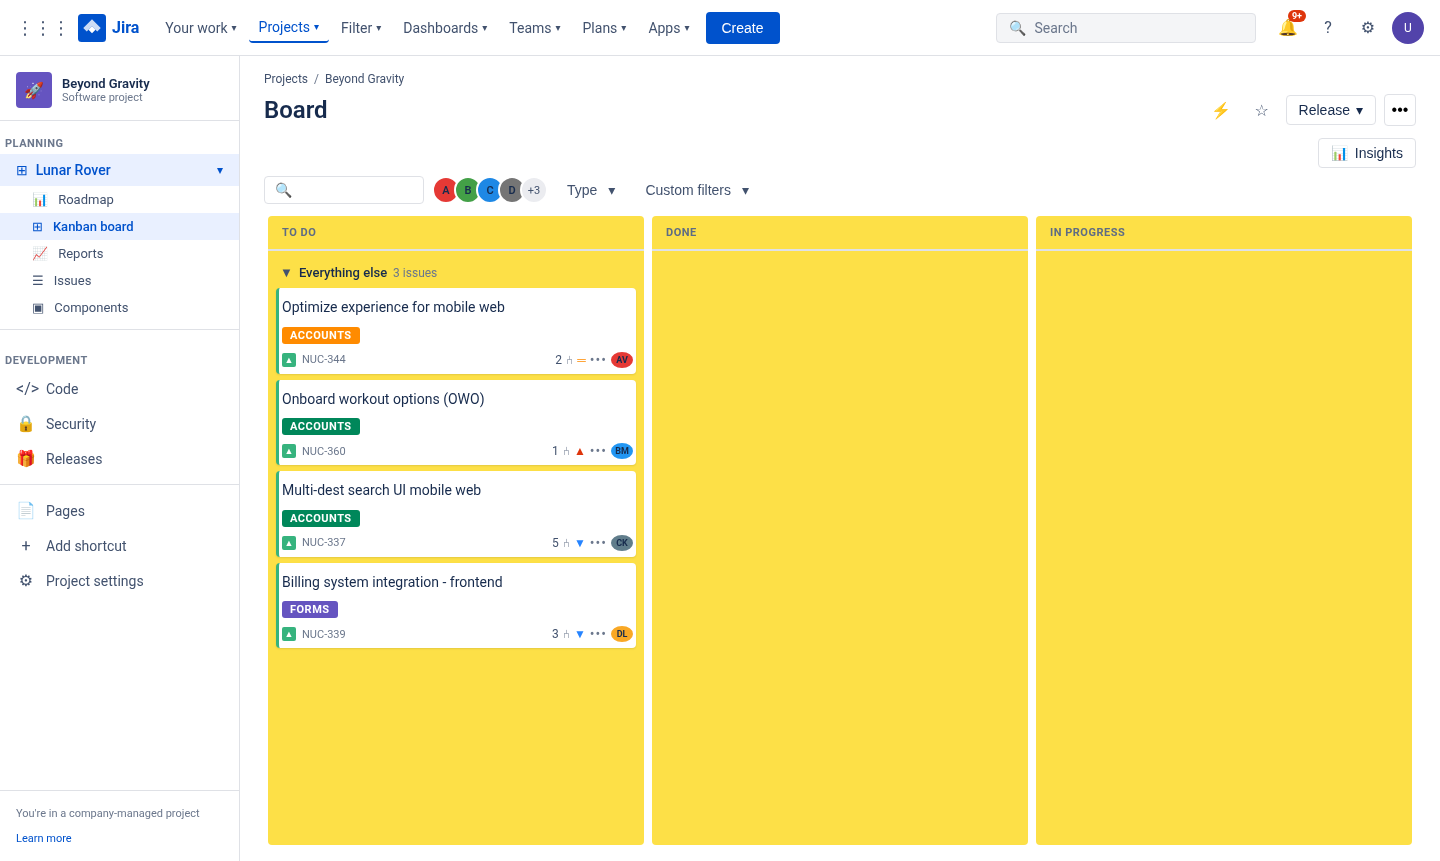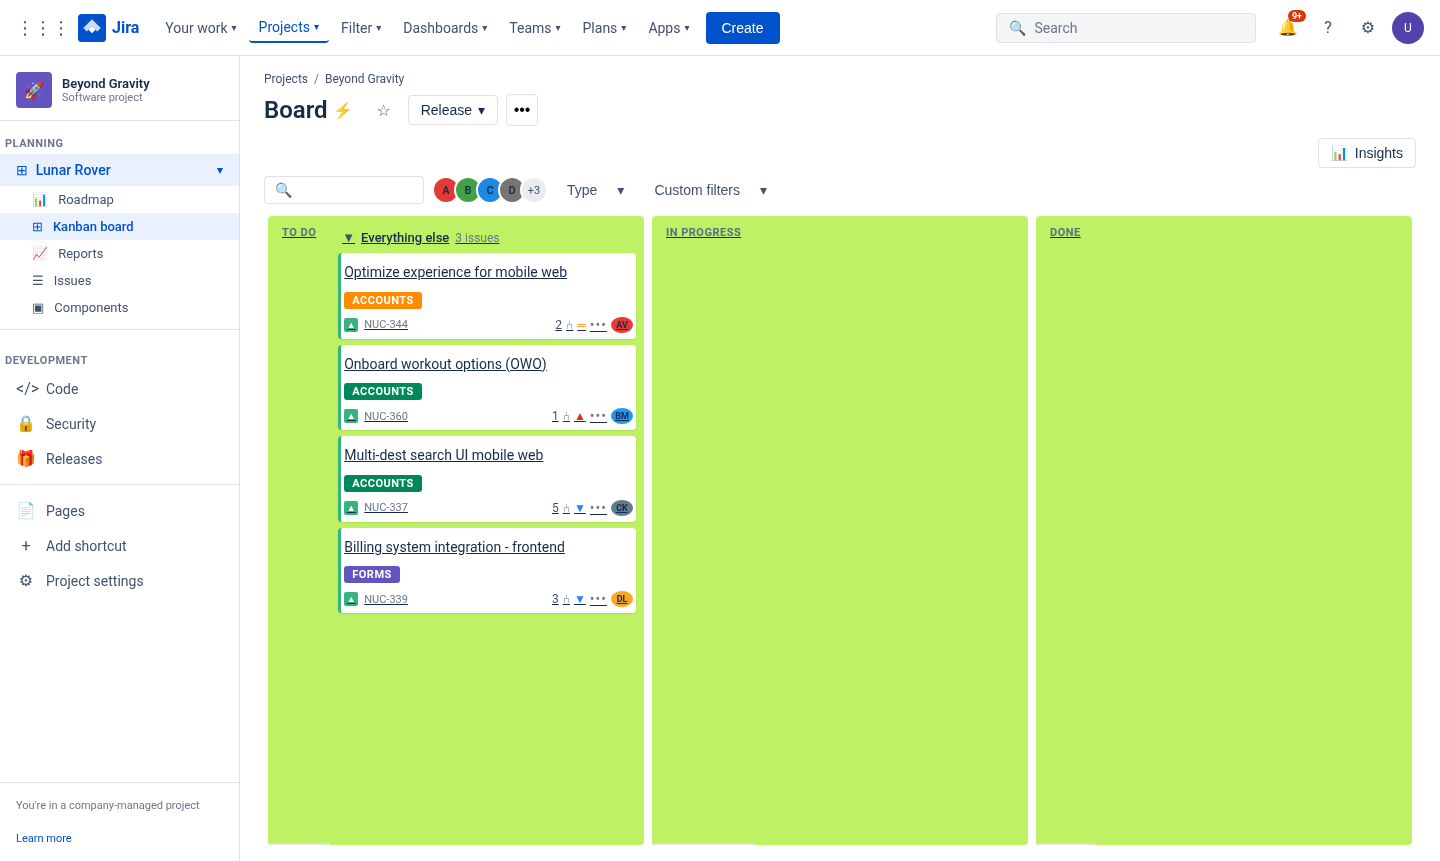--- a/index.html
+++ b/index.html
@@ -84,37 +84,37 @@
       display: flex; align-items: center; gap: 10px; padding: 6px 16px 6px 32px;
       cursor: pointer; color: #42526e; font-size: 13px;
     }
     .sidebar-sub.active { color: #0052cc; font-weight: 500; background: #e9f0ff; }
     .sidebar-parent {
       display: flex; align-items: center; gap: 8px; padding: 8px 16px;
       cursor: pointer; background: #e9f0ff; color: #0052cc; font-weight: 500;
     }
     .sidebar-parent .chevron { margin-left: auto; font-size: 12px; }
     .sidebar-footer { margin-top: auto; padding: 16px; border-top: 1px solid #dfe1e6; }
-    .sidebar-footer-text { font-size: 11px; color: #6b778c; margin-bottom: 20px; }
+    .sidebar-footer-text { font-size: 11px; color: #6b778c; margin-bottom: 12px; }
     .sidebar-footer-link { font-size: 11px; color: #0052cc; cursor: pointer; }
 
     
     .main-content { flex: 1; display: flex; flex-direction: column; overflow: hidden; background: #fff; }
 
     
     .breadcrumb {
       display: flex; align-items: center; gap: 6px; padding: 16px 24px 0;
       font-size: 12px; color: #42526e;
     }
     .breadcrumb-link { color: #42526e; cursor: pointer; }
     .breadcrumb-sep { color: #6b778c; }
 
     
     .board-header {
-      display: flex; align-items: center; 
+      display: flex; align-items: center; justify-content: space-between;
       padding: 8px 24px 12px;
     }
     .board-title { font-size: 24px; font-weight: 600; color: #172b4d; }
     .board-header-actions { display: flex; align-items: center; gap: 8px; }
     .header-icon-btn {
       width: 32px; height: 32px; border-radius: 4px; display: flex; align-items: center;
       justify-content: center; cursor: pointer; color: #42526e; font-size: 16px;
       border: none; background: transparent;
     }
     .release-btn {
@@ -149,30 +149,30 @@
       margin-left: -6px; cursor: pointer; display: flex; align-items: center;
       justify-content: center; font-size: 11px; font-weight: 600;
     }
     .avatar-sm:first-child { margin-left: 0; }
     .avatar-count {
       width: 28px; height: 28px; border-radius: 50%; background: #ebecf0;
       border: 2px solid #fff; margin-left: -6px; display: flex; align-items: center;
       justify-content: center; font-size: 11px; color: #42526e; cursor: pointer;
     }
     .filter-btn {
-      display: flex; align-items: center; gap: 20px; padding: 5px 10px;
+      display: flex; align-items: center; gap: 11px; padding: 5px 10px;
       border: 1px solid transparent; border-radius: 4px; cursor: pointer;
       font-size: 14px; color: #42526e; background: transparent;
     }
 
     
     .board-columns { display: flex; gap: 0; flex: 1; overflow: hidden; padding: 0 24px 16px; }
     .board-column {
-      flex: 1; display: flex; flex-direction: row; background: #bef264;
-      border-radius: 4px; margin: 0 4px; min-width: 0; text-decoration: underline;
+      flex: 1; display: flex; flex-direction: column; background: #fde047;
+      border-radius: 4px; margin: 0 4px; min-width: 0;
     }
     .column-header {
       padding: 10px 14px; font-size: 11px; font-weight: 700; color: #5e6c84;
       text-transform: uppercase; letter-spacing: 0.5px; border-bottom: 2px solid #dfe1e6;
     }
     .column-body { flex: 1; padding: 8px; overflow-y: auto; }
 
     
     .group-row {
       display: flex; align-items: center; gap: 6px; padding: 6px 4px 4px;
@@ -503,24 +503,24 @@
                 <span class="card-more">•••</span>
                 <div class="card-avatar" style="background:#f9a825;">DL</div>
               </div>
             </div>
           </div>
 
         </div>
       </div>
 
       <div class="board-column">
+        <div class="column-header">DONE</div>
+        <div class="column-body"></div>
+      </div>
+
+      <div class="board-column">
         <div class="column-header">IN PROGRESS</div>
         <div class="column-body"></div>
       </div>
 
-      <div class="board-column">
-        <div class="column-header">DONE</div>
-        <div class="column-body"></div>
-      </div>
-
     </div>
   </main>
 </div>
 
 </body></html>

